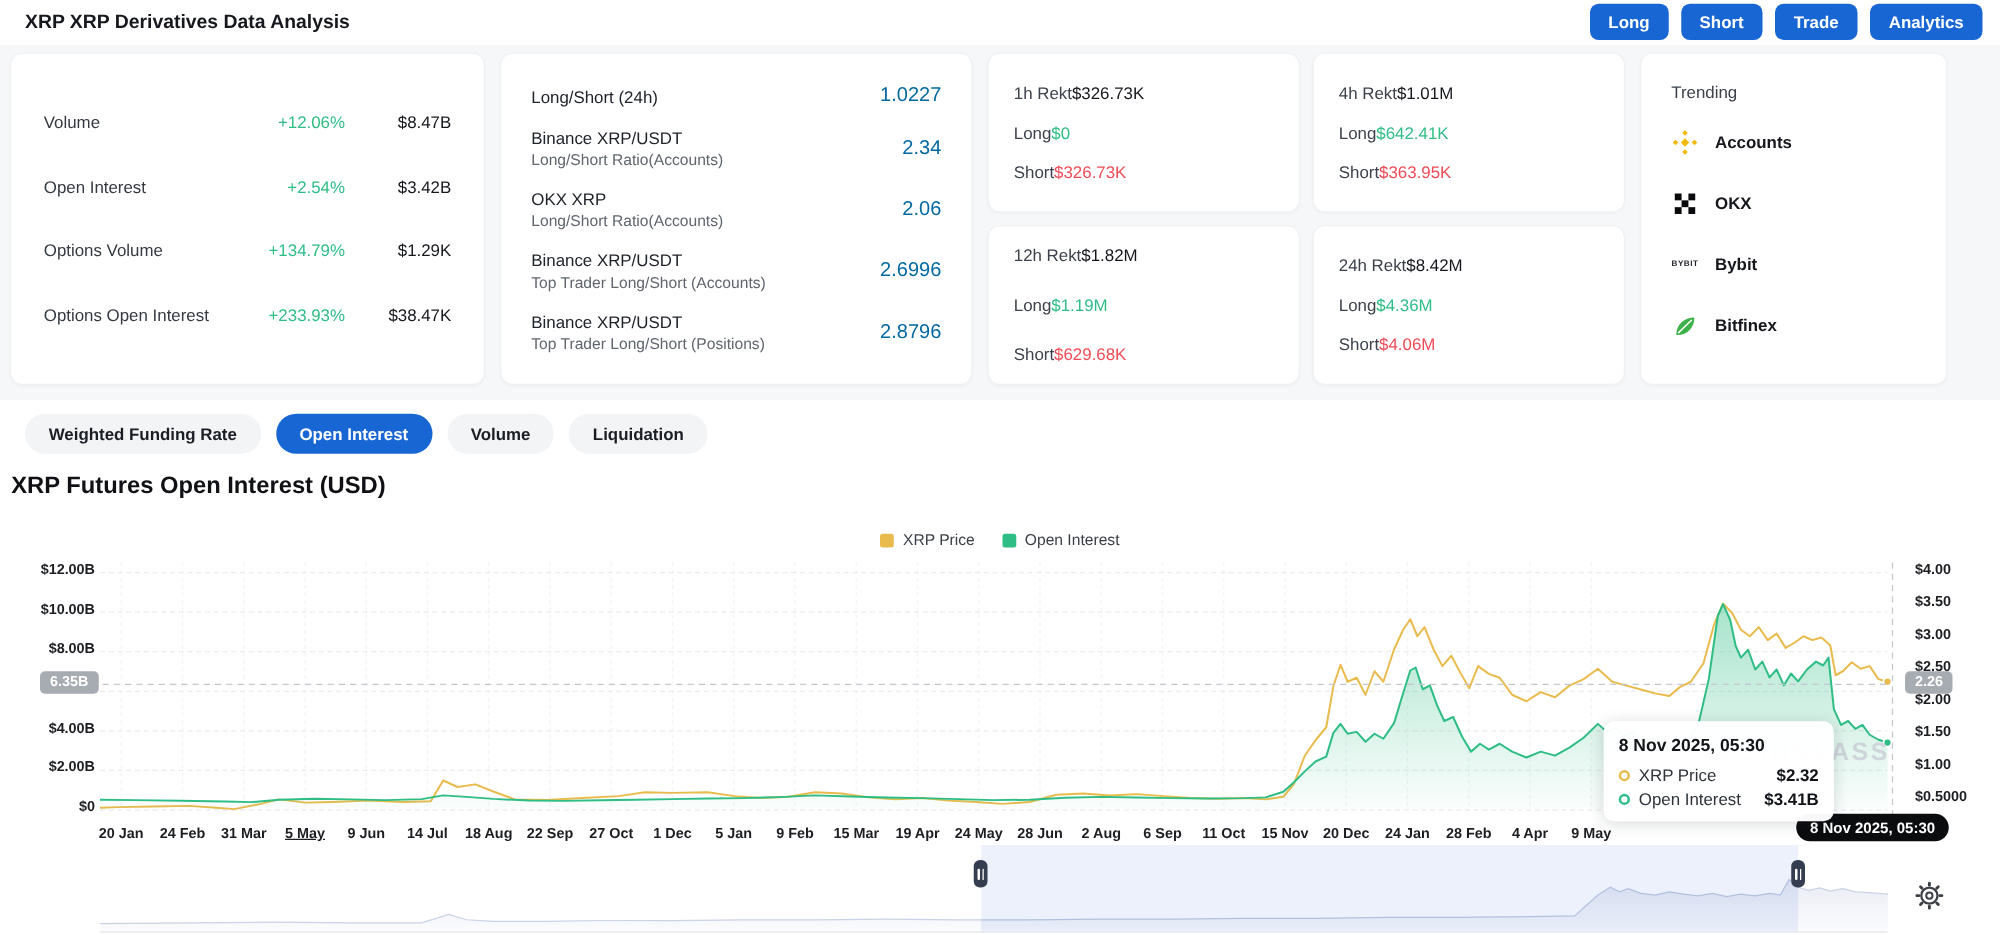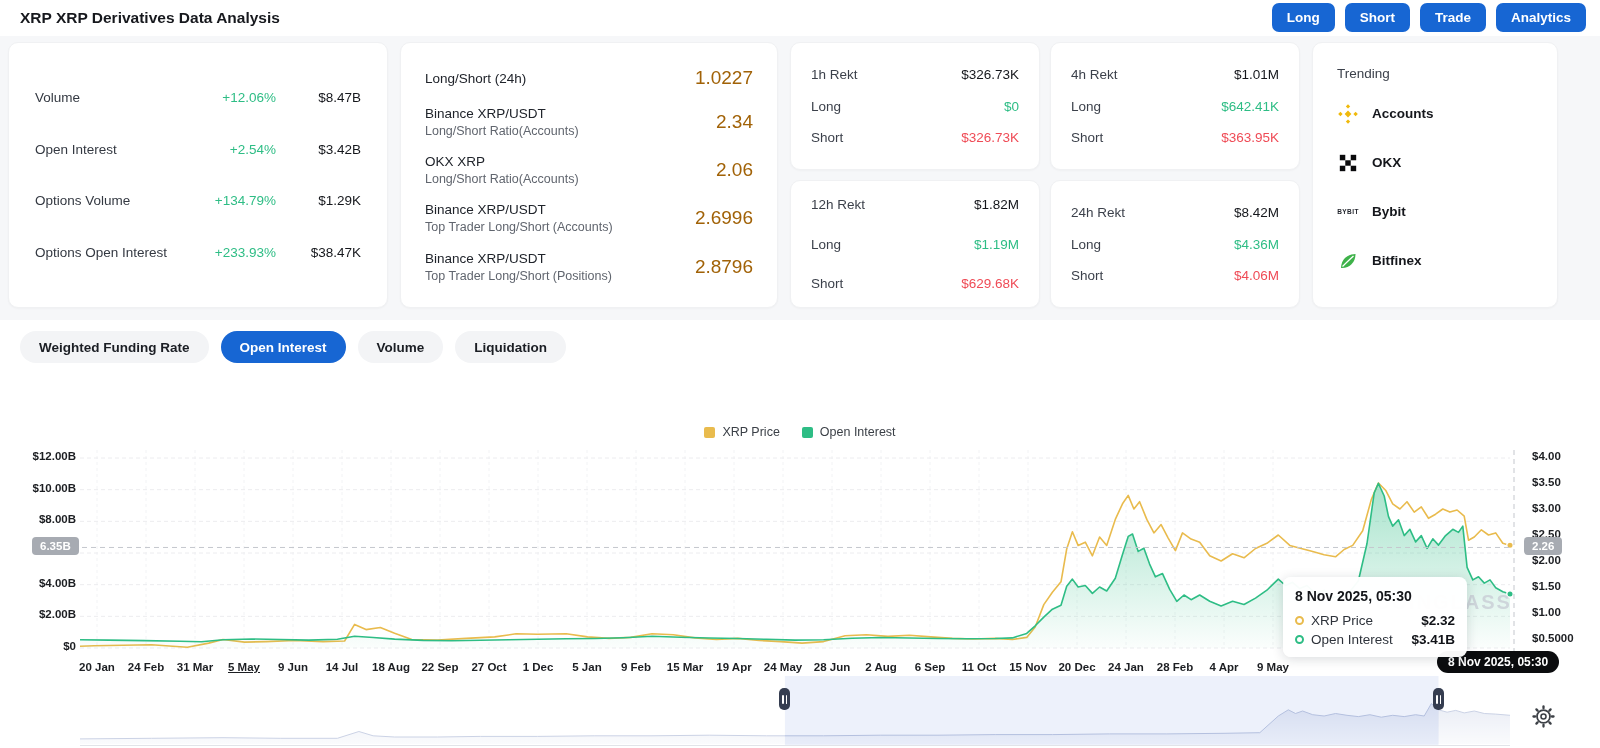--- a/index.html
+++ b/index.html
@@ -31,23 +31,23 @@
 
   .stat-row { display:flex; align-items:center; }
   .stat-label { flex:1; font-size:13.5px; color:#343942; }
   .stat-change { width:95px; text-align:right; font-size:13.5px; color:#2ebd85; }
   .stat-value { width:85px; text-align:right; font-size:13.5px; color:#15171c; font-weight:500; }
 
   .ratio-row { display:flex; align-items:center; justify-content:space-between; }
   .ratio-label { font-size:13.5px; color:#20242b; }
   .ratio-sub { font-size:12.5px; color:#60656e; margin-top:3px; }
   .ratio-sub:empty { display:none; }
-  .ratio-value { font-size:19px; color:#a16207; font-weight:500; }
-
-  .rekt-row { display:flex; justify-content:space-between; align-items:center; font-size:13.5px; }
+  .ratio-value { font-size:16px; color:#0369a1; font-weight:500; }
+
+  .rekt-row { display:flex; align-items:center; font-size:13.5px; }
   .rekt-label { color:#3c414b; }
   .rekt-total { color:#15171c; font-weight:500; }
   .val-green { color:#2ebd85; }
   .val-red { color:#ef4b56; }
 
   .trending-title { font-size:13.5px; color:#3c414b; height:32px; display:flex; align-items:center; }
   .trend-item { height:49px; display:flex; align-items:center; gap:13px; cursor:pointer; }
   .trend-name { font-size:13.5px; font-weight:700; color:#15171c; }
   .trend-ico { width:22px; height:22px; display:flex; align-items:center; justify-content:center; }
   .bybit-txt { font-size:6.5px; font-weight:800; letter-spacing:.4px; color:#1e2129; }
@@ -285,20 +285,21 @@
     </div>
   </div>
 
   <div class="tabs">
     <div class="tab">Weighted Funding Rate</div>
     <div class="tab active">Open Interest</div>
     <div class="tab">Volume</div>
     <div class="tab">Liquidation</div>
   </div>
 
+  <div class="section-title">XRP Futures Open Interest (USD)</div>
 
   <div class="legend">
     <div class="legend-item">
       <span class="legend-swatch" id="sw0" style="background: rgb(233, 187, 77);"></span>
       <span class="legend-label">XRP Price</span>
     </div>
     <div class="legend-item">
       <span class="legend-swatch" id="sw1" style="background: rgb(46, 189, 133);"></span>
       <span class="legend-label">Open Interest</span>
     </div>

